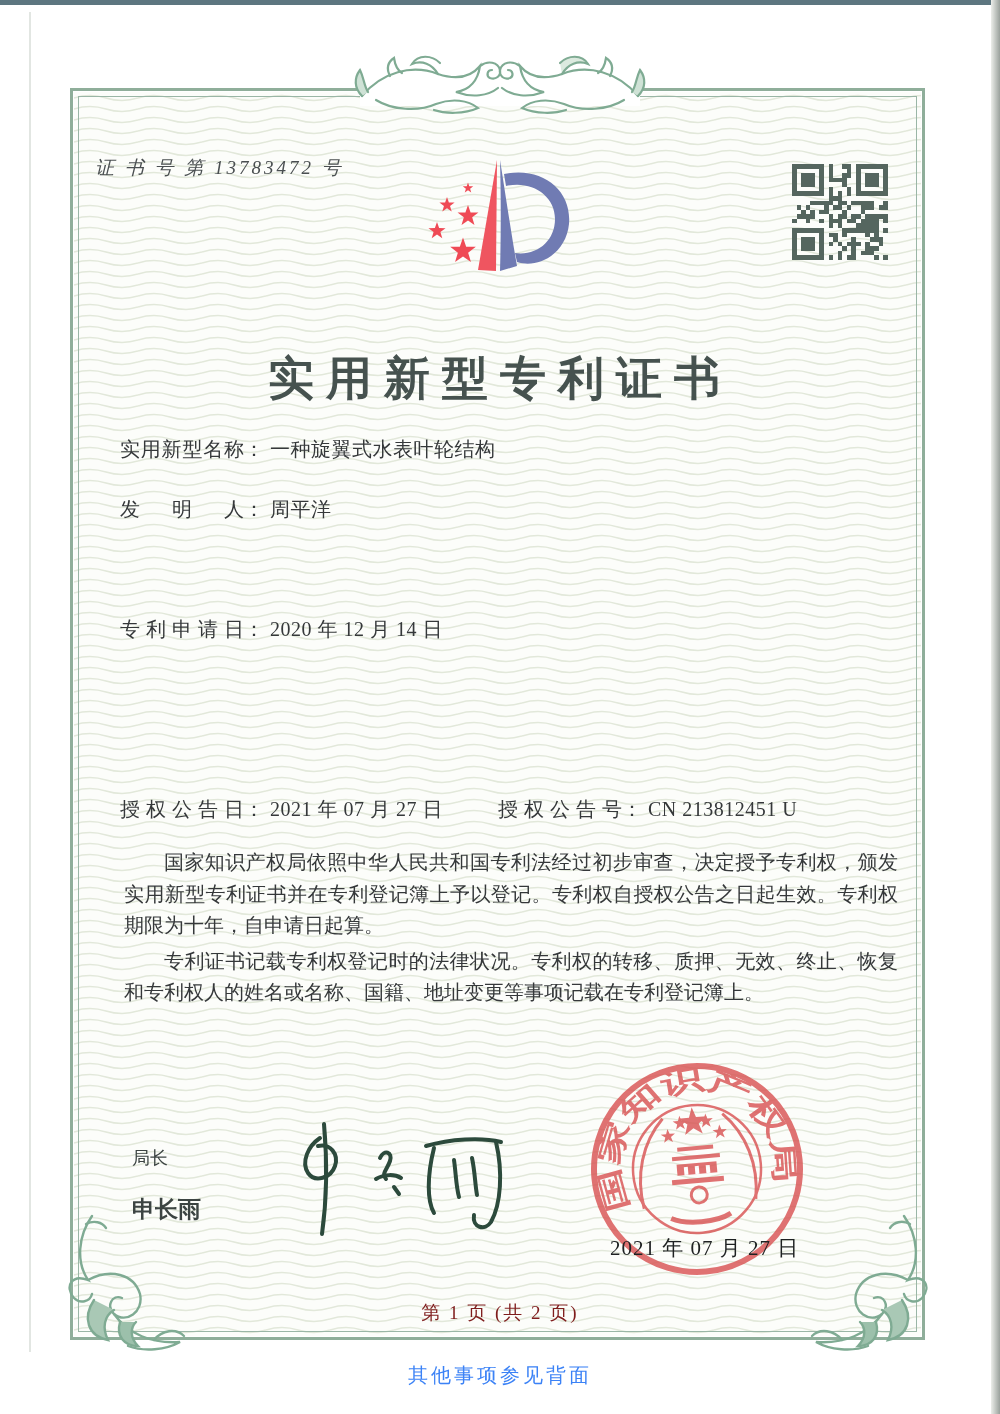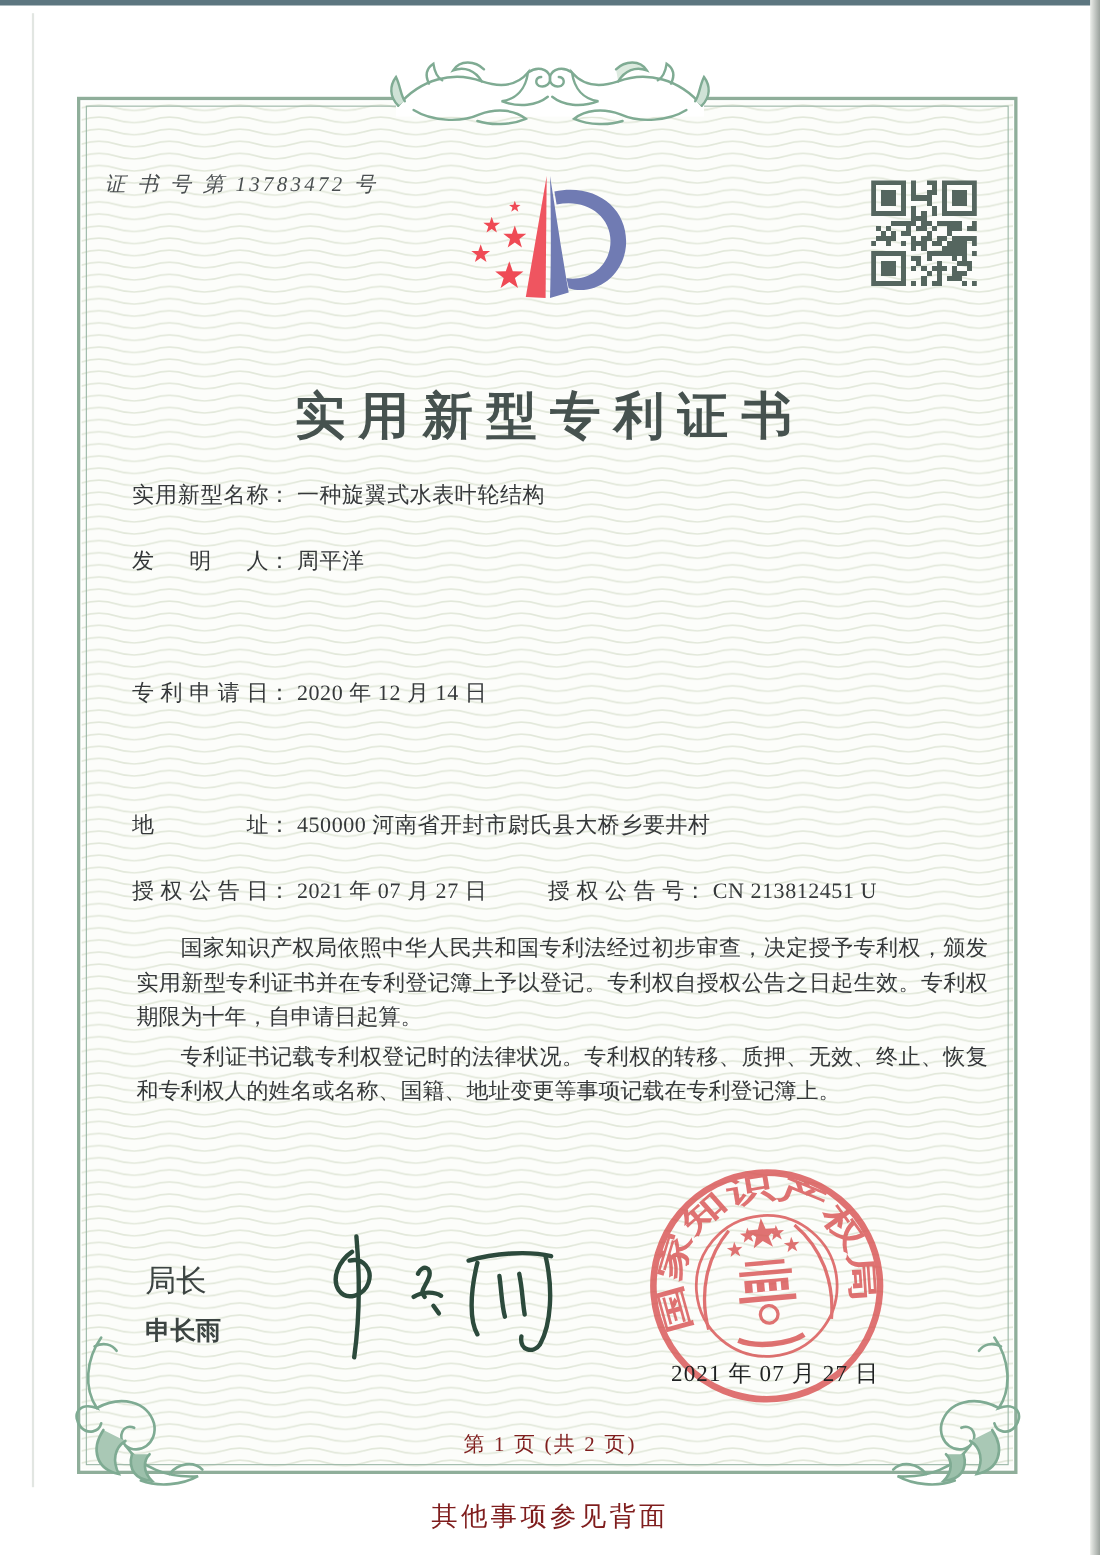--- a/index.html
+++ b/index.html
@@ -22,25 +22,25 @@
   .cert-no{left:95px;top:155px;font-size:19px;letter-spacing:3px;color:#4a4f51;font-style:italic;}
   .title{left:0;top:312px;width:1000px;text-align:center;font-size:46px;font-weight:700;
          letter-spacing:12px;color:#46524f;margin-top:36px;}
   .frow{left:120px;font-size:20px;white-space:nowrap;}
   .flabel{display:inline-block;width:124px;text-align:justify;text-align-last:justify;vertical-align:top;}
   .fcolon{display:inline-block;margin-right:6px;}
   .fvalue{letter-spacing:.5px;}
   .grant2{position:absolute;left:378px;top:0;white-space:nowrap;}
   .paras{left:120px;top:843px;width:782px;font-size:20px;line-height:31.5px;text-align:justify;}
   .paras p{margin:4px;text-indent:2em;}
-  .director-title{left:132px;top:1146px;font-size:28px;color:#3c4442;}
+  .director-title{left:132px;top:1146px;font-size:18px;color:#3c4442;}
   .director-name{left:132px;top:1194px;font-size:23px;color:#3c4442;font-weight:bold;}
   .seal-date{left:610px;top:1234px;font-size:21px;color:#1e2122;z-index:6;letter-spacing:1px;}
   .page-indicator{left:0;top:1300px;width:1000px;text-align:center;font-size:19px;letter-spacing:2px;color:#7f1d1d;}
-  .footer-note{left:0;top:1362px;width:1000px;text-align:center;font-size:24px;letter-spacing:3px;color:#7f1d1d;}
+  .footer-note{left:0;top:1362px;width:1000px;text-align:center;font-size:20px;letter-spacing:3px;color:#3b82f6;}
   .sig{position:absolute;left:268px;top:1116px;z-index:4;}
   .seal{position:absolute;left:586px;top:1058px;z-index:5;opacity:.92;transform:rotate(-5deg);}
   .logo{position:absolute;left:420px;top:146px;z-index:4;}
   .qr{position:absolute;left:792px;top:164px;z-index:4;}
 </style>
 </head>
 <body>
 
 <div class="page">
 
@@ -357,23 +357,20 @@
 
   <div class="txt frow" style="top:436px;">
     <span class="flabel">实用新型名称</span><span class="fcolon">：</span><span class="fvalue">一种旋翼式水表叶轮结构</span>
   </div>
   <div class="txt frow" style="top:496px;">
     <span class="flabel">发明人</span><span class="fcolon">：</span><span class="fvalue">周平洋</span>
   </div>
   <div class="txt frow" style="top:616px;">
     <span class="flabel">专利申请日</span><span class="fcolon">：</span><span class="fvalue">2020 年 12 月 14 日</span>
   </div>
-  <div class="txt frow" style="top:736px;">
-    <span class="flabel">地址</span><span class="fcolon">：</span><span class="fvalue">450000 河南省开封市尉氏县大桥乡要井村</span>
-  </div>
 
   <div class="txt frow" style="top:796px;">
     <span class="flabel">授权公告日</span><span class="fcolon">：</span><span class="fvalue">2021 年 07 月 27 日</span>
     <span class="grant2">
       <span class="flabel">授权公告号</span><span class="fcolon">：</span><span class="fvalue">CN 213812451 U</span>
     </span>
   </div>
 
   <div class="txt paras">
     <p>国家知识产权局依照中华人民共和国专利法经过初步审查，决定授予专利权，颁发实用新型专利证书并在专利登记簿上予以登记。专利权自授权公告之日起生效。专利权期限为十年，自申请日起算。</p>

